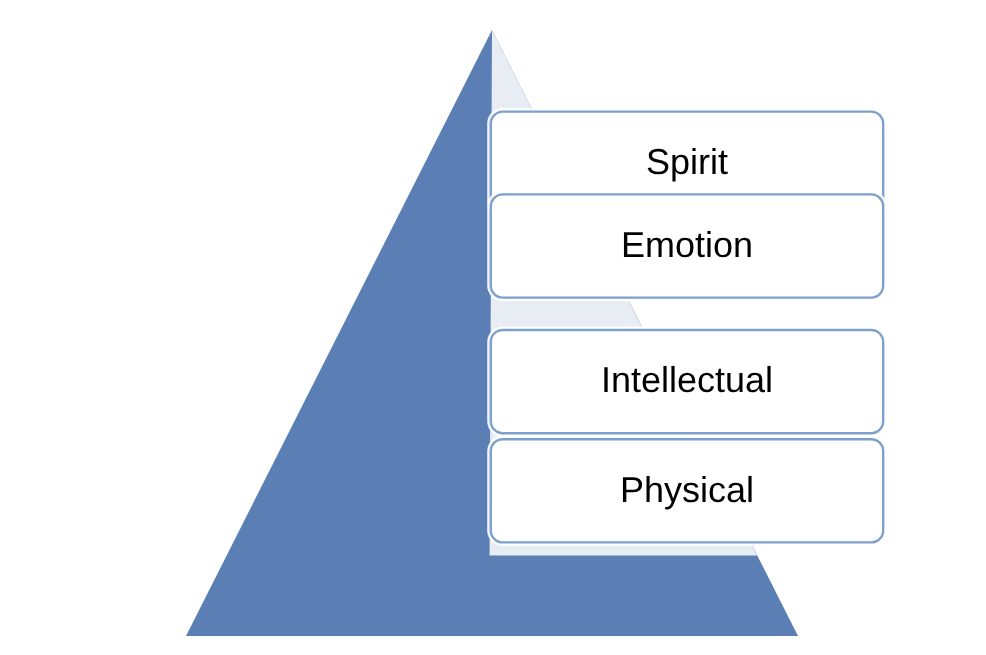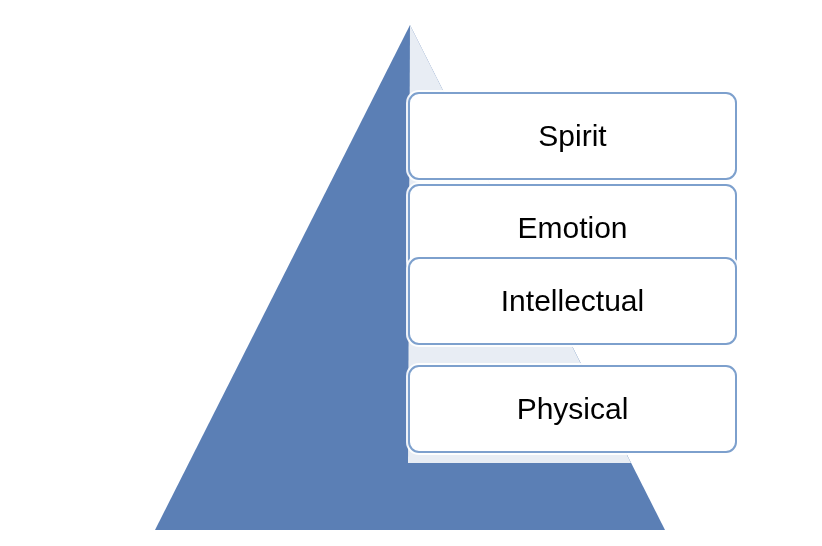--- a/index.html
+++ b/index.html
@@ -35,22 +35,22 @@
       justify-content: center;
       box-shadow: 0 0 0 2px rgba(255,255,255,0.9);
     }
     .level-label {
       font-size: 30px;
       line-height: 1;
       color: #000000;
       white-space: nowrap;
     }
     .box-spirit       { top: 72px; margin-top: 20px;  }
-    .box-emotion      { top: 184px; }
-    .box-intellectual { top: 257px; justify-content: center; }
+    .box-emotion      { top: 161px; }
+    .box-intellectual { top: 274px; justify-content: center; }
     .box-physical     { top: 365px; }
   </style>
 </head>
 <body>
 
 <div class="canvas">
 
   <svg class="pyramid-svg" width="822" height="546" viewBox="0 0 822 546">
     <polygon points="410,25 155,530 665,530" fill="#5b7fb5"></polygon>
     <polygon points="410,25 408,463 631,463" fill="#e8edf4"></polygon>

